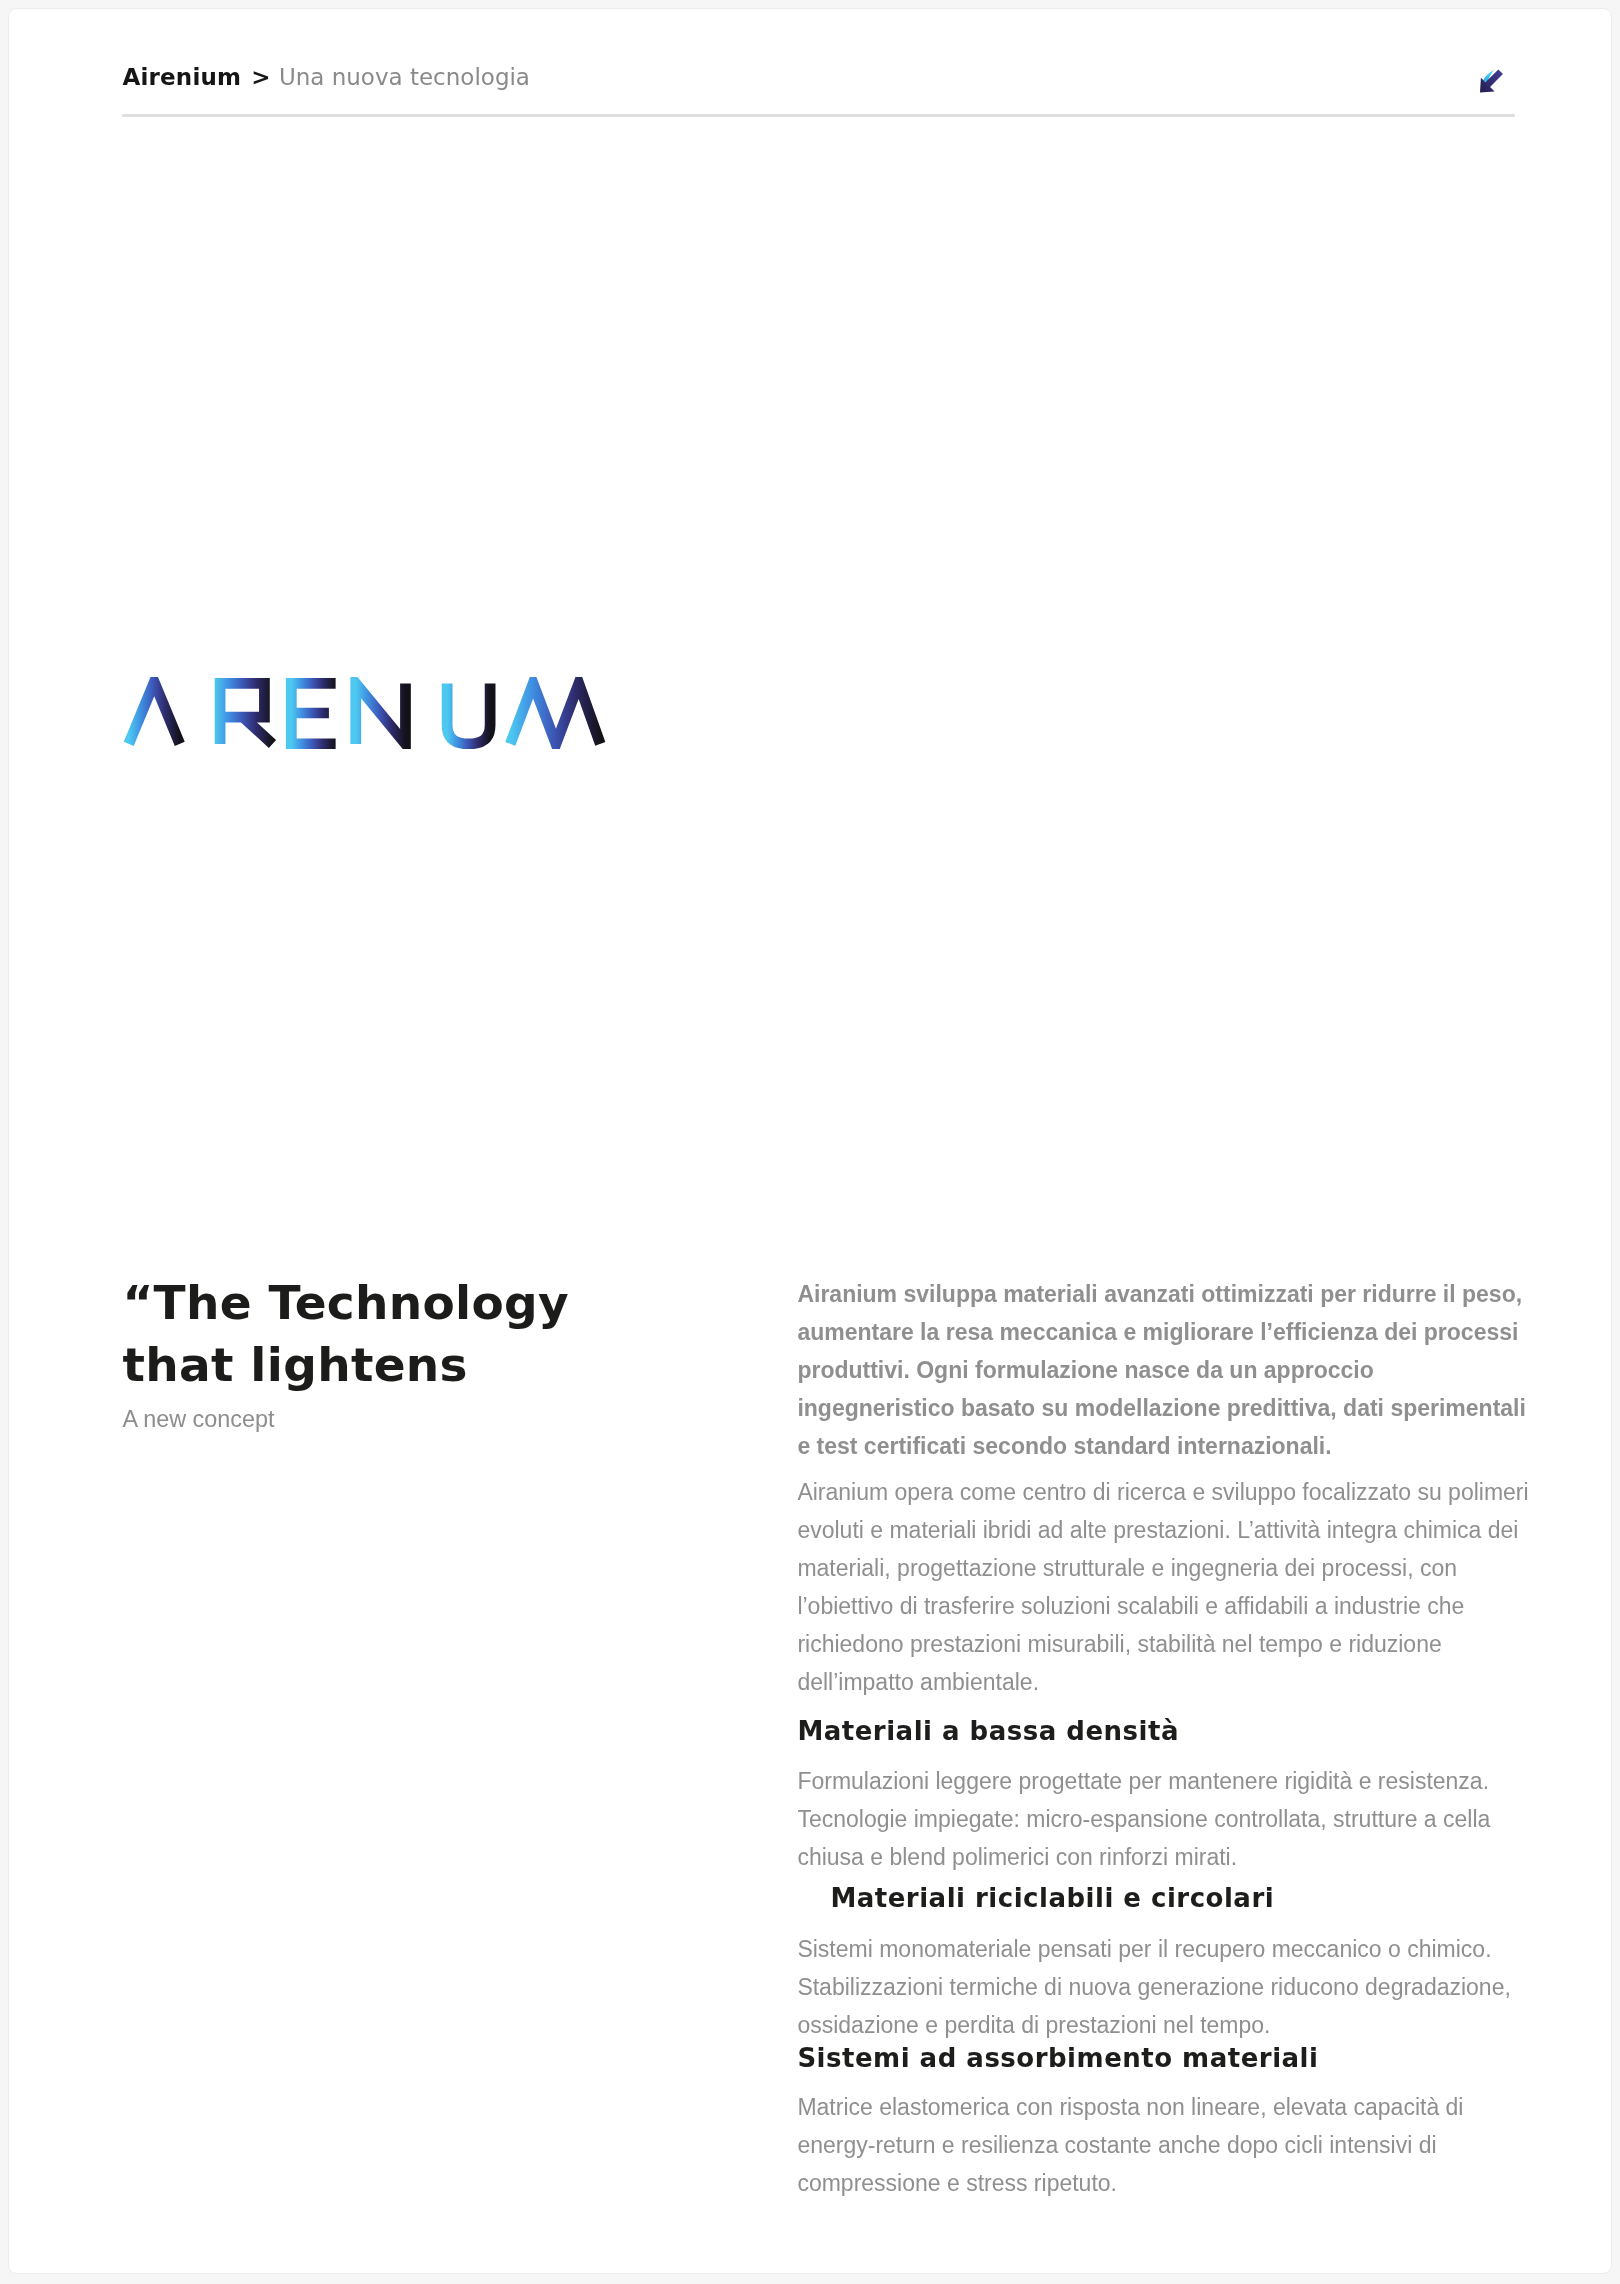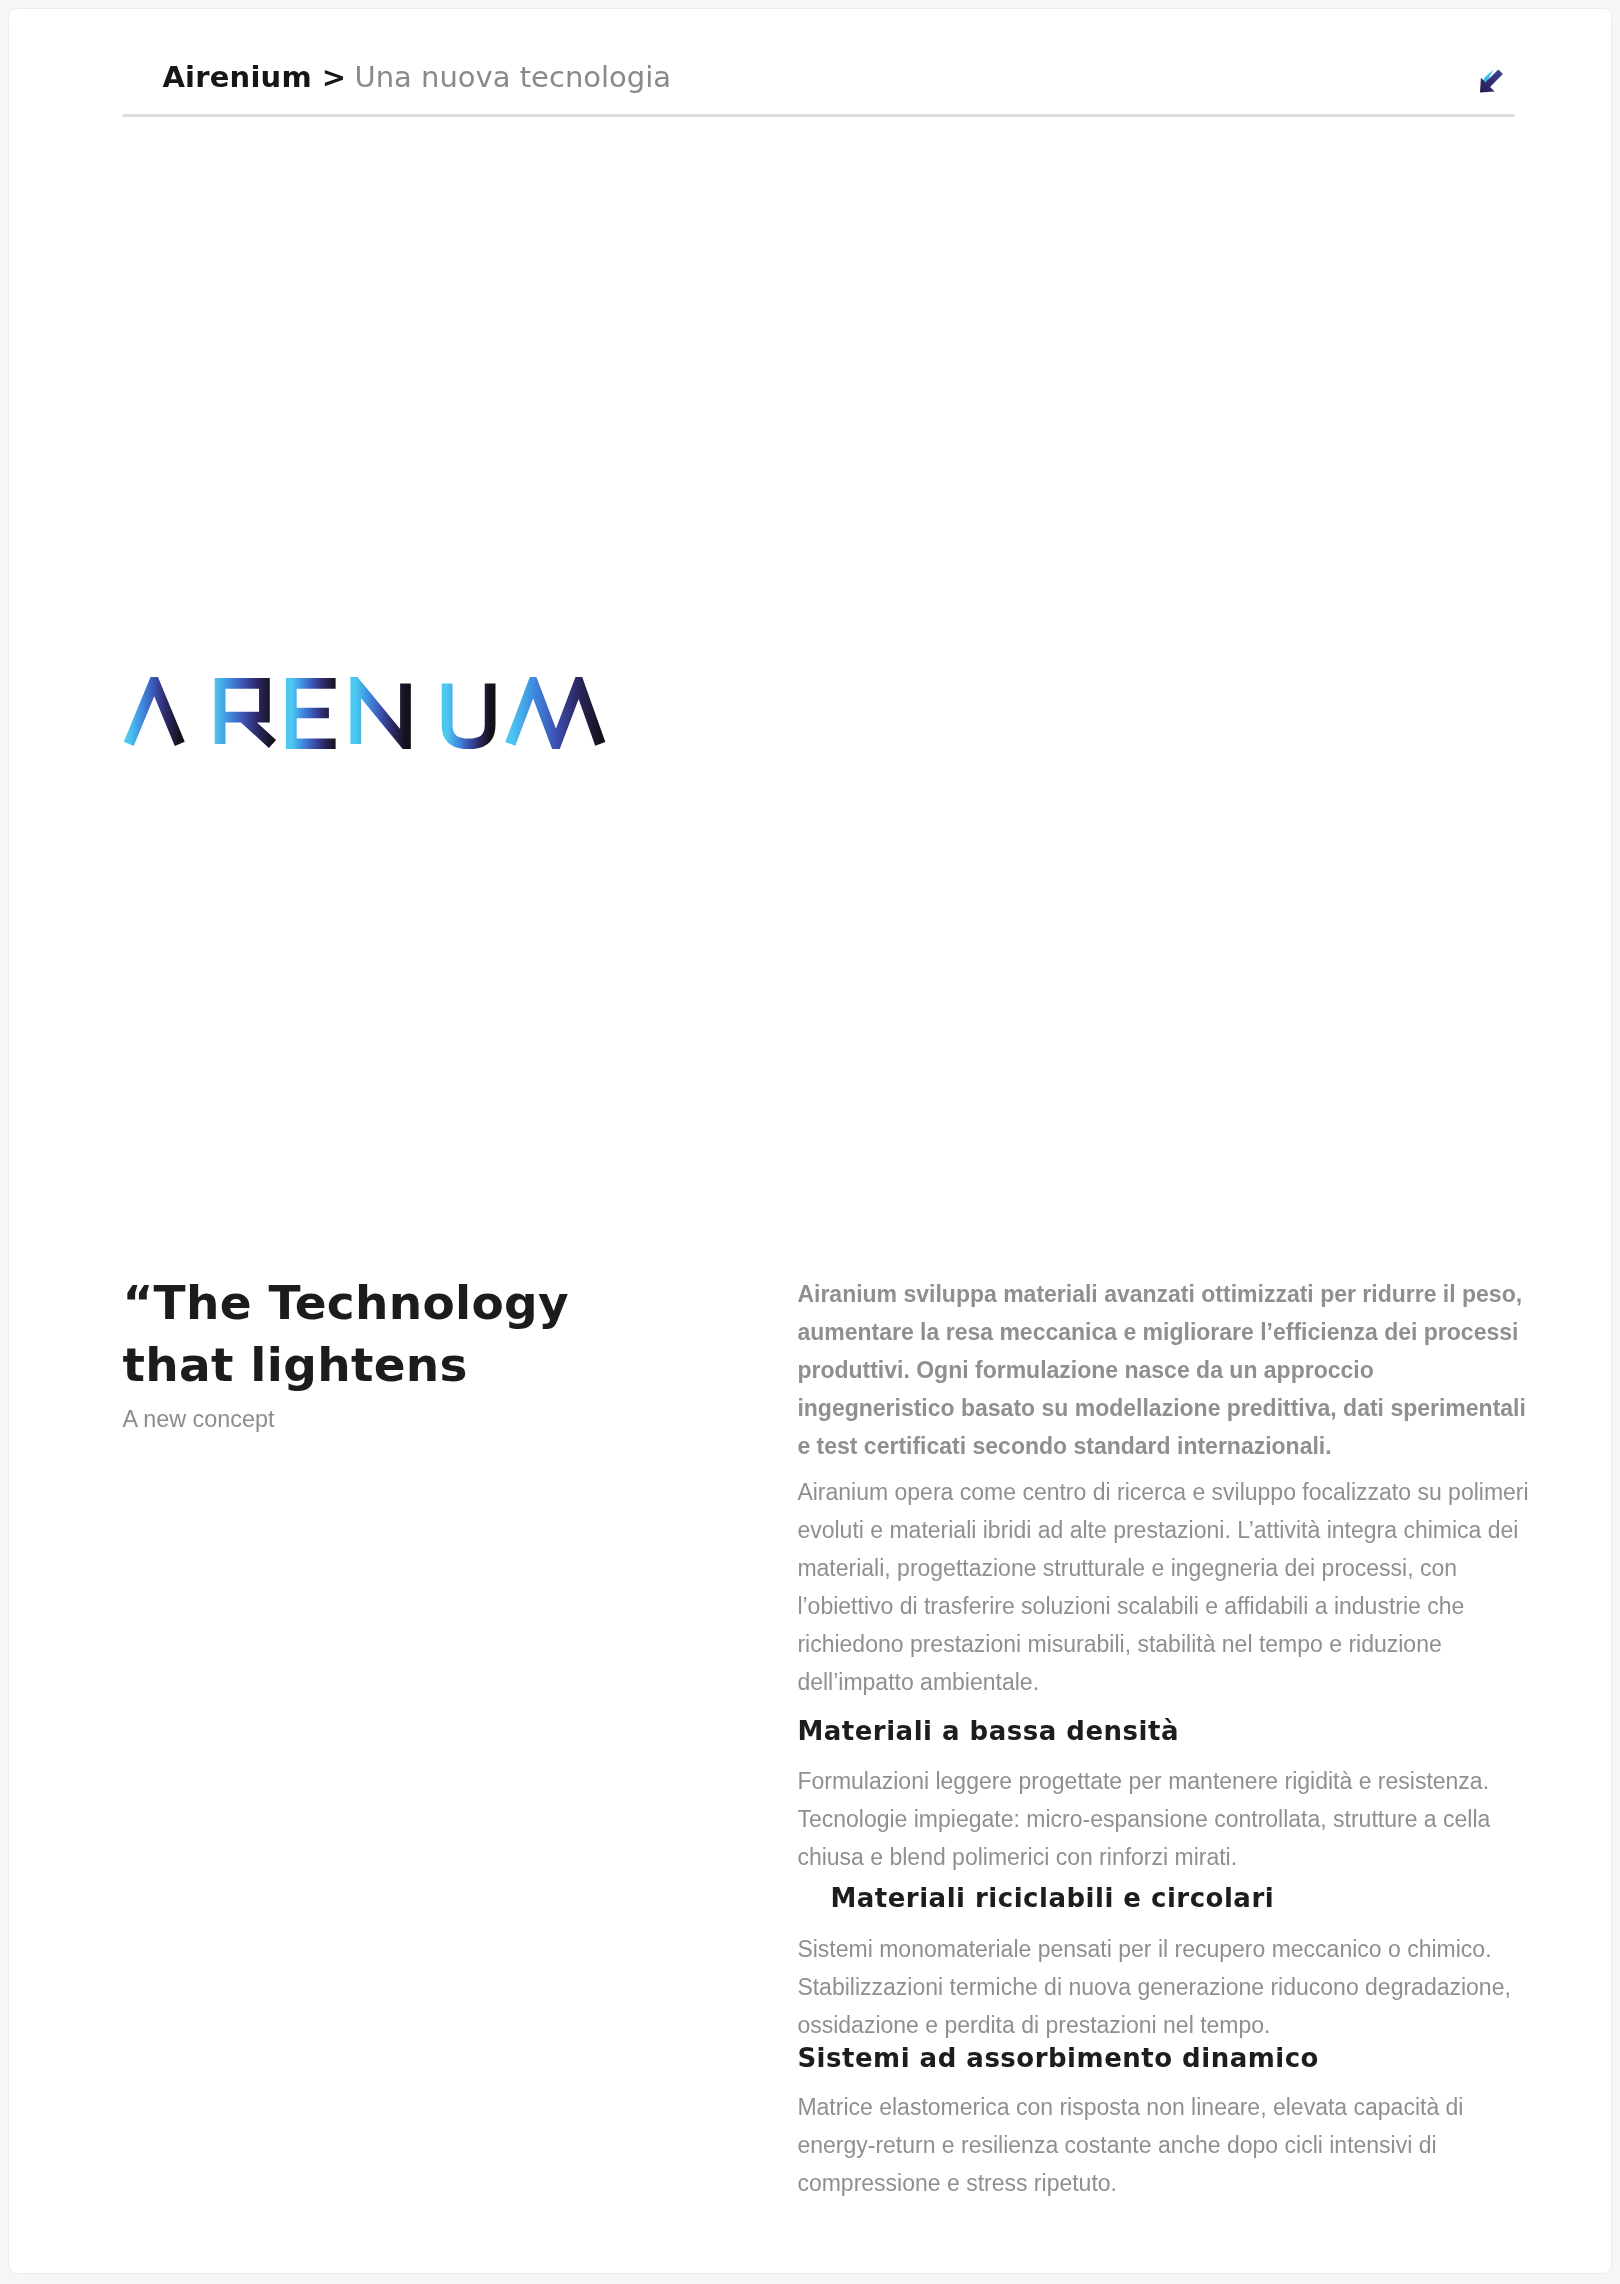--- a/index.html
+++ b/index.html
@@ -2,22 +2,22 @@
 <html style="font-size:13.4px"><head>
 <meta charset="utf-8">
 <style>
   * { margin:0; padding:0; box-sizing:border-box; }
   html,body { width:1621px; height:2284px; background:#f6f6f7; font-family:"Liberation Sans", sans-serif; }
   .page-card{
     position:absolute; left:8.4px; top:8.4px; width:1604px; height:2266px;
     background:#ffffff; border:0.8px solid #ececec; border-radius:8.4px; overflow:hidden;
   }
   
-  .breadcrumb{ position:absolute; left:113px; top:53px; font-size:29px; line-height:30px;
-    font-family:"DejaVu Sans","Liberation Sans",sans-serif; color:#8a8a8a; white-space:nowrap;margin-left:40px;}
+  .breadcrumb{ position:absolute; left:113px; top:53px; font-size:23px; line-height:30px;
+    font-family:"DejaVu Sans","Liberation Sans",sans-serif; color:#8a8a8a; white-space:nowrap;}
   .breadcrumb .brand{ font-weight:700; color:#161616; letter-spacing:0.2px; cursor:pointer;}
   .breadcrumb .sep{ font-weight:700; color:#161616; margin:0 8.4px 0 10px;}
   .top-divider{ position:absolute; left:113px; top:105px; width:1393px; height:2.5px; background:#dedede; border-radius:1.7px;}
   .mark-icon{ position:absolute; left:1467px; top:55px; width:30px; height:33px; cursor:pointer;}
 
   
   .wordmark{ position:absolute; left:113px; top:668px; width:485px; height:72px;}
 
   
   .hero{ position:absolute; left:113px; top:1263px; width:585px;}
@@ -99,18 +99,18 @@
   <div class="rightcol">
     <p class="body p1">Airanium sviluppa materiali avanzati ottimizzati per ridurre il peso, aumentare la resa meccanica e migliorare l’efficienza dei processi produttivi. Ogni formulazione nasce da un approccio ingegneristico basato su modellazione predittiva, dati sperimentali e test certificati secondo standard internazionali.</p>
     <p class="body p2">Airanium opera come centro di ricerca e sviluppo focalizzato su polimeri evoluti e materiali ibridi ad alte prestazioni. L’attività integra chimica dei materiali, progettazione strutturale e ingegneria dei processi, con l’obiettivo di trasferire soluzioni scalabili e affidabili a industrie che richiedono prestazioni misurabili, stabilità nel tempo e riduzione dell’impatto ambientale.</p>
 
     <h2 class="sec h-s1">Materiali a bassa densità</h2>
     <p class="body b-s1">Formulazioni leggere progettate per mantenere rigidità e resistenza. Tecnologie impiegate: micro-espansione controllata, strutture a cella chiusa e blend polimerici con rinforzi mirati.</p>
 
     <h2 class="sec h-s2">Materiali riciclabili e circolari</h2>
     <p class="body b-s2">Sistemi monomateriale pensati per il recupero meccanico o chimico. Stabilizzazioni termiche di nuova generazione riducono degradazione, ossidazione e perdita di prestazioni nel tempo.</p>
 
-    <h2 class="sec h-s3">Sistemi ad assorbimento dinamico</h2>
+    <h2 class="sec h-s3">Sistemi ad assorbimento materiali</h2>
     <p class="body b-s3">Matrice elastomerica con risposta non lineare, elevata capacità di energy-return e resilienza costante anche dopo cicli intensivi di compressione e stress ripetuto.</p>
   </div>
 
 </div>
 
 
 </body></html>

